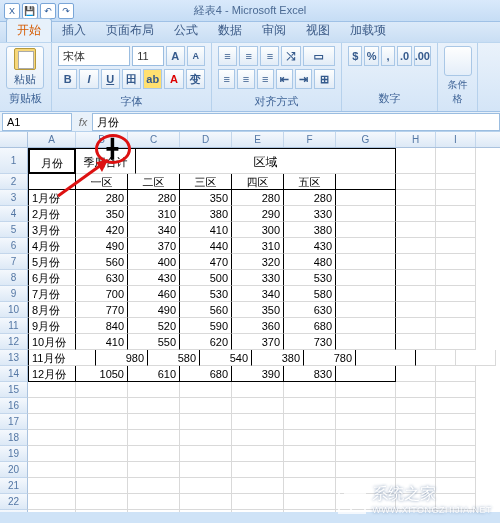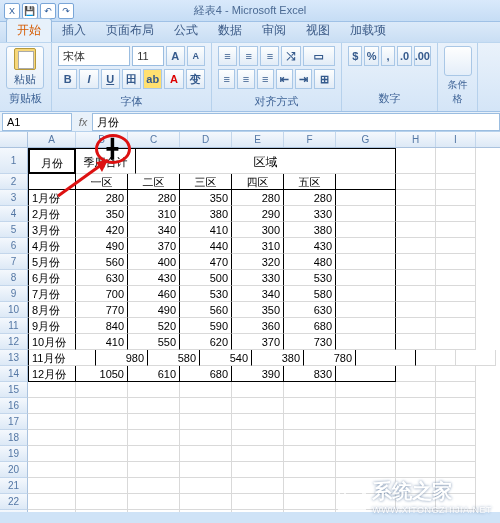--- a/index.html
+++ b/index.html
@@ -431,16 +431,16 @@
 <div class="circle" style="left:95px;top:134px"></div>
 <div class="cursor-cross" style="left:107px;top:138px">╋</div>
 <svg class="arrow" style="left:52px;top:154px" width="66" height="48">
   <line x1="6" y1="42" x2="56" y2="6" stroke="#d11" stroke-width="3"></line>
   <polygon points="56,6 44,8 50,18" fill="#d11"></polygon>
 </svg>
 
 <div class="watermark">
   <div class="wm-logo"></div>
   <div>
-    <div class="wm-txt" style="font-size:20px;font-weight:bold">系统之家</div>
+    <div class="wm-txt" style="font-size:16px;font-weight:normal">系统之家</div>
     <div class="wm-txt" style="font-size:9px;letter-spacing:.5px">WWW.XITONGZHIJIA.NET</div>
   </div>
 </div>
 
 </body></html>

